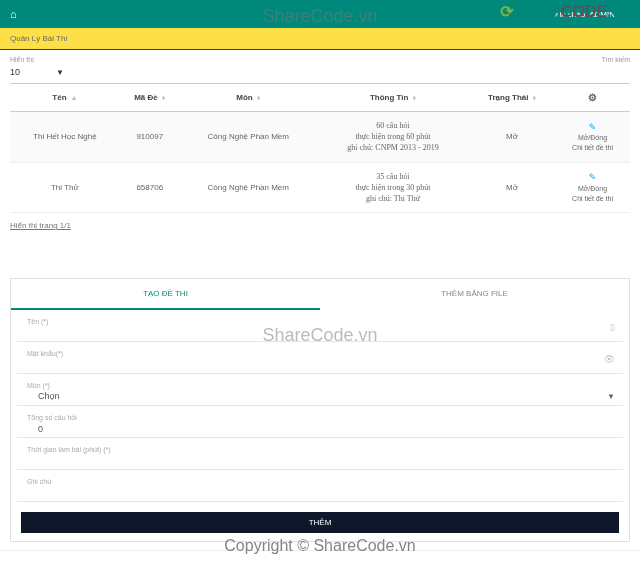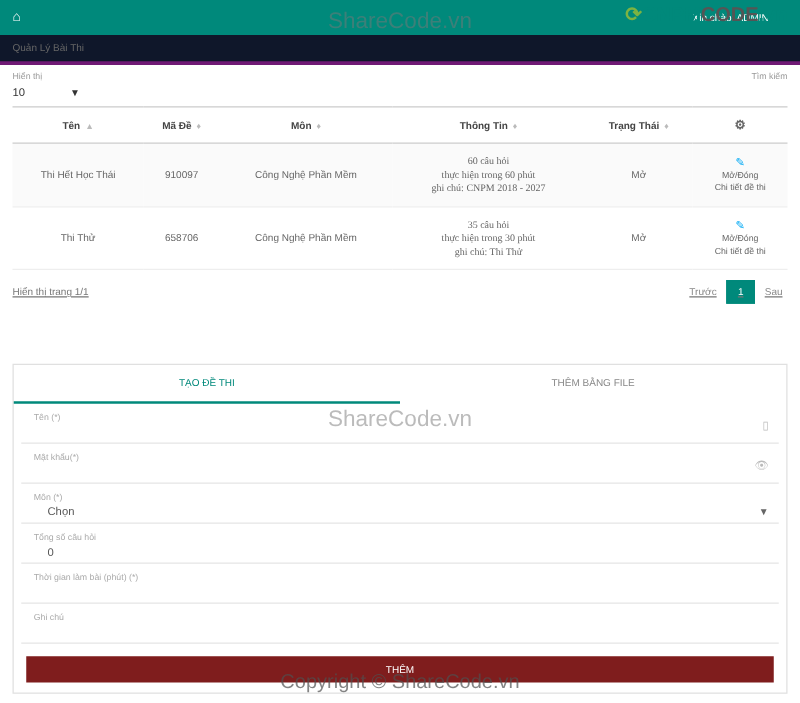--- a/index.html
+++ b/index.html
@@ -8,21 +8,21 @@
   .topbar { background: #00897b; color: #fff; height: 28px; display: flex; align-items: center; padding: 0 10px; }
   .topbar .home { color: #fff; font-size: 11px; }
   .topbar .spacer { flex: 1; }
   .topbar .welcome { font-size: 8px; margin-right: 15px; }
   
   .logo-wm { position: absolute; top: 2px; right: 10px; font-weight: bold; font-size: 16px; }
   .logo-wm .g { color: #7cb342; }
   .logo-wm .t { color: #00897b; }
   .logo-wm .d { color: #555; }
   
-  .page-title-bar { background: #0f172a; padding: 6px 10px; font-size: 8px; color: #666; border-bottom: 3px solid #701a75; }
+  .page-title-bar { background: #fde047; padding: 6px 10px; font-size: 8px; color: #666; border-bottom: 1px solid #701a75; }
   
   .wm-center { position: absolute; left: 50%; transform: translateX(-50%); font-size: 18px; color: rgba(120,120,120,0.5); font-weight: 500; pointer-events: none; }
   .wm1 { top: 6px; }
   .wm2 { top: 325px; }
   .wm3 { top: 537px; color: rgba(80,80,80,0.7); font-size: 16px;}
   
   .controls { display: flex; padding: 6px 10px 2px; color: #999; font-size: 7px; }
   .controls .left { }
   .controls .right { margin-left: auto; }
   .select-wrap { display:flex; align-items:center; gap:36px; font-size:9px; color:#333; padding:2px 10px 6px;text-align:center; }
@@ -49,21 +49,21 @@
   .tabs { display: flex; }
   .tab { flex: 1; text-align: center; padding: 10px 0; font-size: 8px; color: #888; cursor: pointer; }
   .tab.active { color: #00897b; border-bottom: 2px solid #00897b; }
   
   .field { padding: 4px 10px 2px; border-bottom: 1px solid #e5e5e5; margin: 4px 6px 0; position: relative; }
   .field label { display:block; font-size: 7px; color: #aaa; margin-bottom: 2px; }
   .field .val { font-size: 9px; color: #555; min-height: 12px; display:block; border:none; outline:none; width:100%; background:transparent; font-family:inherit;margin-left:11px; }
   .field .ricon { position: absolute; right: 8px; top: 8px; color: #bbb; font-size: 9px; }
   .field.select .caret2 { position:absolute; right:8px; bottom:4px; font-size:8px; color:#666; }
   
-  .submit-btn { display:block; width: calc(100% - 20px); margin: 10px auto 0; background: #7f1d1d; color: #fff; border: none; padding: 6px 16px; font-size: 8px; cursor: pointer; }
+  .submit-btn { display:block; width: calc(100% - 20px); margin: 10px auto 0; background: #0f172a; color: #fff; border: none; padding: 6px 16px; font-size: 8px; cursor: pointer; }
   
   .footer { display:flex; padding: 10px 12px; font-size: 8px; color: #888; font-style: italic; border-top: 1px solid #eee; margin-top: 8px; }
 </style>
 </head>
 <body>
 
 <div class="logo-wm">
   <span class="g">⟳</span><span class="t">CNPM</span><span class="d">CODE</span><span class="t">.vn</span>
 </div>
 <div class="wm-center wm1">ShareCode.vn</div>
@@ -91,27 +91,27 @@
       <th><span>Tên</span><span class="sort">▲</span></th>
       <th><span>Mã Đề</span><span class="sort">♦</span></th>
       <th><span>Môn</span><span class="sort">♦</span></th>
       <th><span>Thông Tin</span><span class="sort">♦</span></th>
       <th><span>Trạng Thái</span><span class="sort">♦</span></th>
       <th><span class="gear">⚙</span></th>
     </tr>
   </thead>
   <tbody>
     <tr class="r0">
-      <td>Thi Hết Học Thái</td>
+      <td>Thi Hết Học Nghệ</td>
       <td>910097</td>
       <td>Công Nghệ Phần Mềm</td>
       <td class="info-cell">
         <div>60 câu hỏi</div>
         <div>thực hiện trong 60 phút</div>
-        <div>ghi chú: CNPM 2018 - 2027</div>
+        <div>ghi chú: CNPM 2013 - 2019</div>
       </td>
       <td>Mở</td>
       <td class="action-cell">
         <div class="edit-ic">✎</div>
         <div>Mở/Đóng</div>
         <div>Chi tiết đề thi</div>
       </td>
     </tr>
     <tr>
       <td>Thi Thử</td>
@@ -127,25 +127,20 @@
         <div class="edit-ic">✎</div>
         <div>Mở/Đóng</div>
         <div>Chi tiết đề thi</div>
       </td>
     </tr>
   </tbody>
 </table>
 
 <div class="table-footer">
   <span>Hiển thị trang 1/1</span>
-  <div class="pager">
-    <span class="nav">Trước</span>
-    <span class="pg active">1</span>
-    <span class="nav">Sau</span>
-  </div>
 </div>
 
 <div class="gap"></div>
 
 <div class="form-panel">
   <div class="tabs">
     <div class="tab active">TẠO ĐỀ THI</div>
     <div class="tab">THÊM BẰNG FILE</div>
   </div>
   <div class="wm-center wm2">ShareCode.vn</div>

